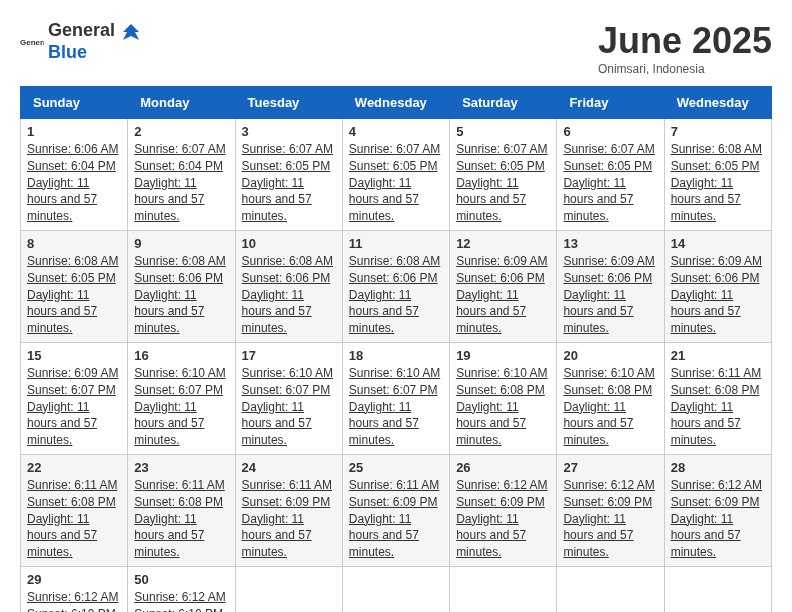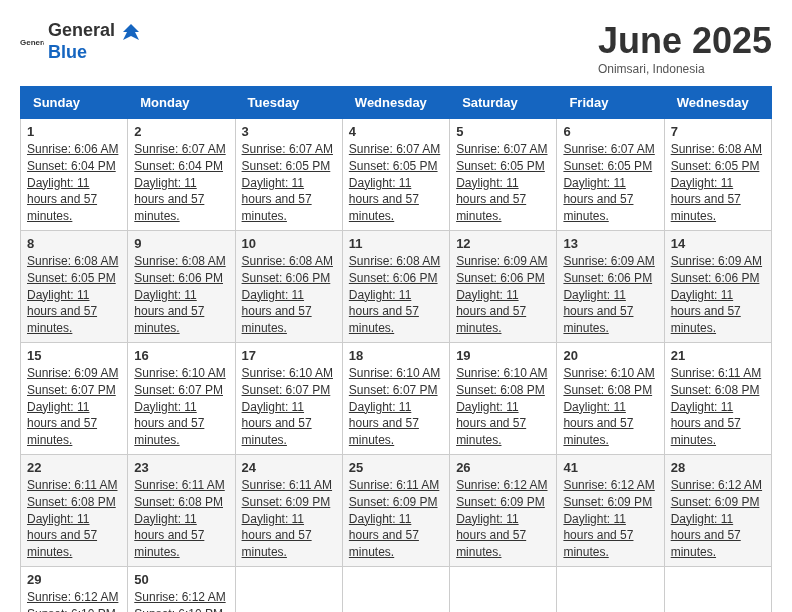--- a/index.html
+++ b/index.html
@@ -227,21 +227,21 @@
         </td>
         <td>
           <span class="day-number">25</span>
           <div class="day-info">Sunrise: 6:11 AM<br>Sunset: 6:09 PM<br>Daylight: 11 hours and 57 minutes.</div>
         </td>
         <td>
           <span class="day-number">26</span>
           <div class="day-info">Sunrise: 6:12 AM<br>Sunset: 6:09 PM<br>Daylight: 11 hours and 57 minutes.</div>
         </td>
         <td>
-          <span class="day-number">41</span>
+          <span class="day-number">27</span>
           <div class="day-info">Sunrise: 6:12 AM<br>Sunset: 6:09 PM<br>Daylight: 11 hours and 57 minutes.</div>
         </td>
         <td>
           <span class="day-number">28</span>
           <div class="day-info">Sunrise: 6:12 AM<br>Sunset: 6:09 PM<br>Daylight: 11 hours and 57 minutes.</div>
         </td>
       </tr>
       <tr>
         <td>
           <span class="day-number">29</span>

